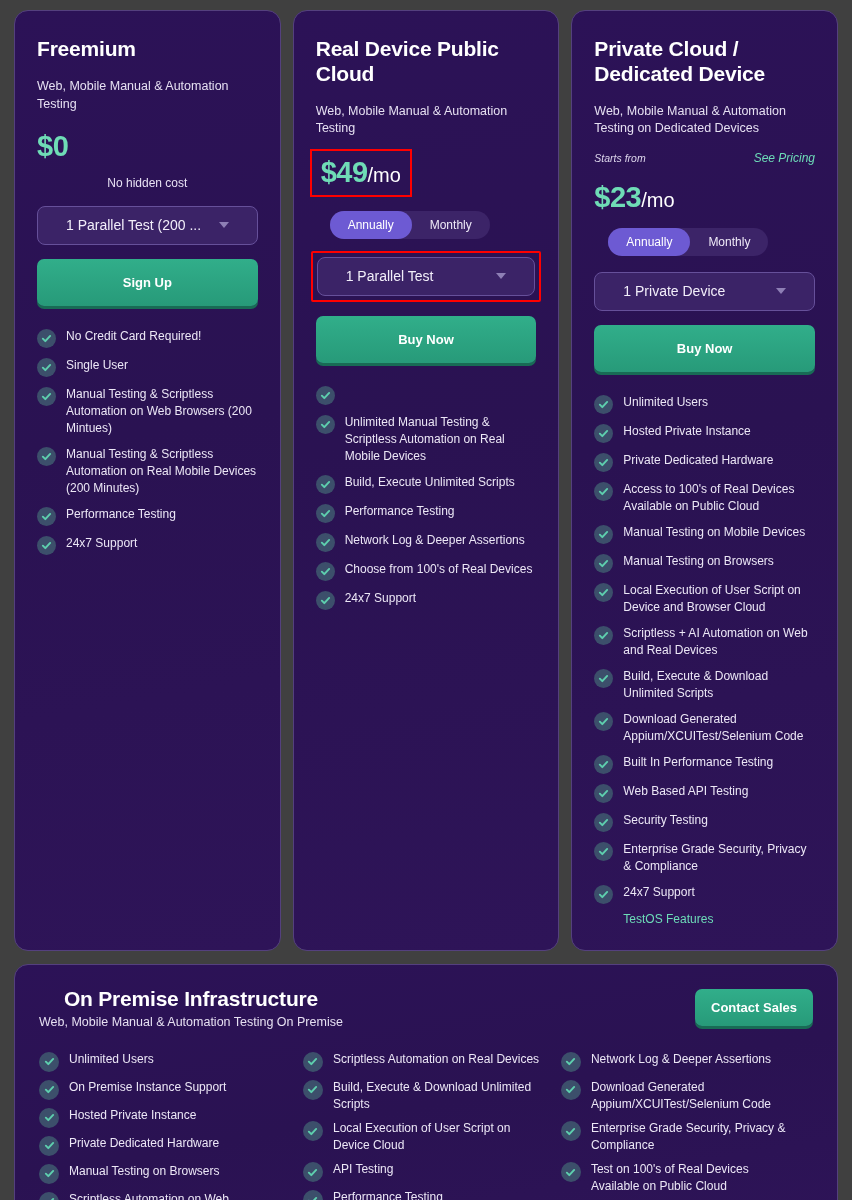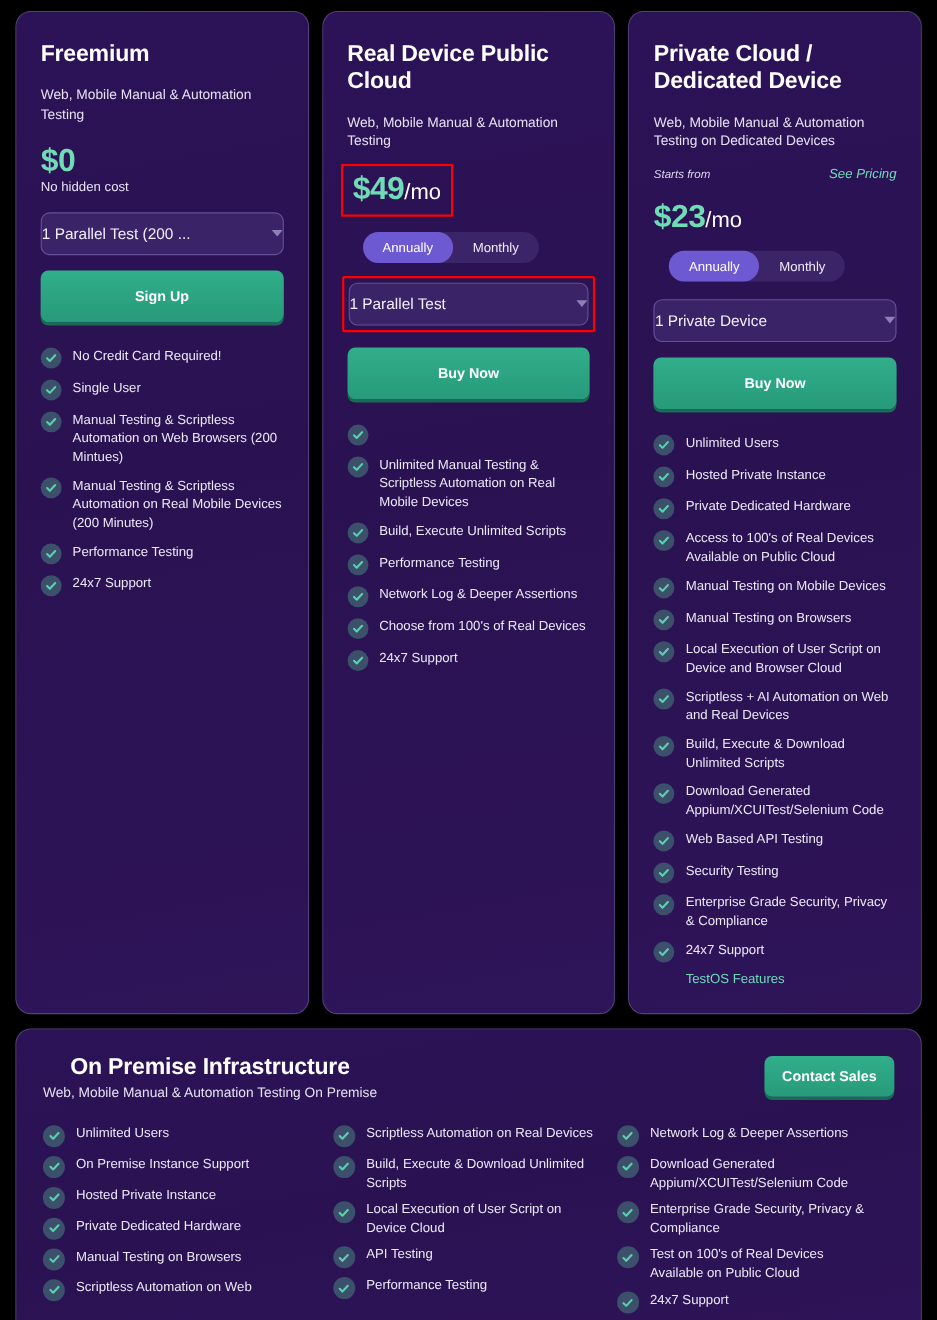--- a/index.html
+++ b/index.html
@@ -9,21 +9,21 @@
     height: 1200px;
     background: #1a0b33;
     font-family: "Liberation Sans", sans-serif;
     -webkit-font-smoothing: antialiased;
   }
 
   .page {
     width: 852px;
     height: 1200px;
     position: relative;
-    background: #000000;
+    background: #404040;
     padding: 10px 14px 0 14px;
   }
 
   
   .plans-row {
     display: flex;
     gap: 12px;
     align-items: stretch;
   }
 
@@ -88,20 +88,22 @@
   .price-unit {
     color: #ffffff;
     font-size: 20px;
     font-weight: 400;
     display: inline;
   }
 
   .no-hidden {
     color: #e8e2f4;
     font-size: 12px;
+    margin-top: 13px;
+    text-align: center;
   }
 
   
   .billing-toggle {
     display: inline-flex;
     background: #3c2468;
     border-radius: 18px;
     padding: 0;
     margin-top: 14px;
     margin-left: 14px;
@@ -121,21 +123,21 @@
 
   
   .select-box {
     margin-top: 16px;
     height: 39px;
     background: #3b2367;
     border: 1px solid #66509a;
     border-radius: 8px;
     display: flex;
     align-items: center;
-    padding: 0 0;
+    padding: 0 28px;
     position: relative;
     justify-content: space-between;
   }
   .select-outer.boxed {
     border: 2px solid #ff0000;
     padding: 4px;
     margin-top: 12px;
     margin-left: -5px;
     margin-right: -5px;
     border-radius: 2px;
@@ -475,20 +477,28 @@
               </svg>
             </span>
             <span class="feature-text">Download Generated Appium/XCUITest/Selenium Code</span>
           </li>
           <li class="feature">
             <span class="check">
               <svg width="11" height="11" viewBox="0 0 12 12">
                 <path d="M2 6.2 L4.7 8.9 L10 3.2" fill="none" stroke="#5ecfae" stroke-width="2.1" stroke-linecap="round" stroke-linejoin="round"></path>
               </svg>
             </span>
+            <span class="feature-text">Built In Performance Testing</span>
+          </li>
+          <li class="feature">
+            <span class="check">
+              <svg width="11" height="11" viewBox="0 0 12 12">
+                <path d="M2 6.2 L4.7 8.9 L10 3.2" fill="none" stroke="#5ecfae" stroke-width="2.1" stroke-linecap="round" stroke-linejoin="round"></path>
+              </svg>
+            </span>
             <span class="feature-text">Web Based API Testing</span>
           </li>
           <li class="feature">
             <span class="check">
               <svg width="11" height="11" viewBox="0 0 12 12">
                 <path d="M2 6.2 L4.7 8.9 L10 3.2" fill="none" stroke="#5ecfae" stroke-width="2.1" stroke-linecap="round" stroke-linejoin="round"></path>
               </svg>
             </span>
             <span class="feature-text">Security Testing</span>
           </li>

